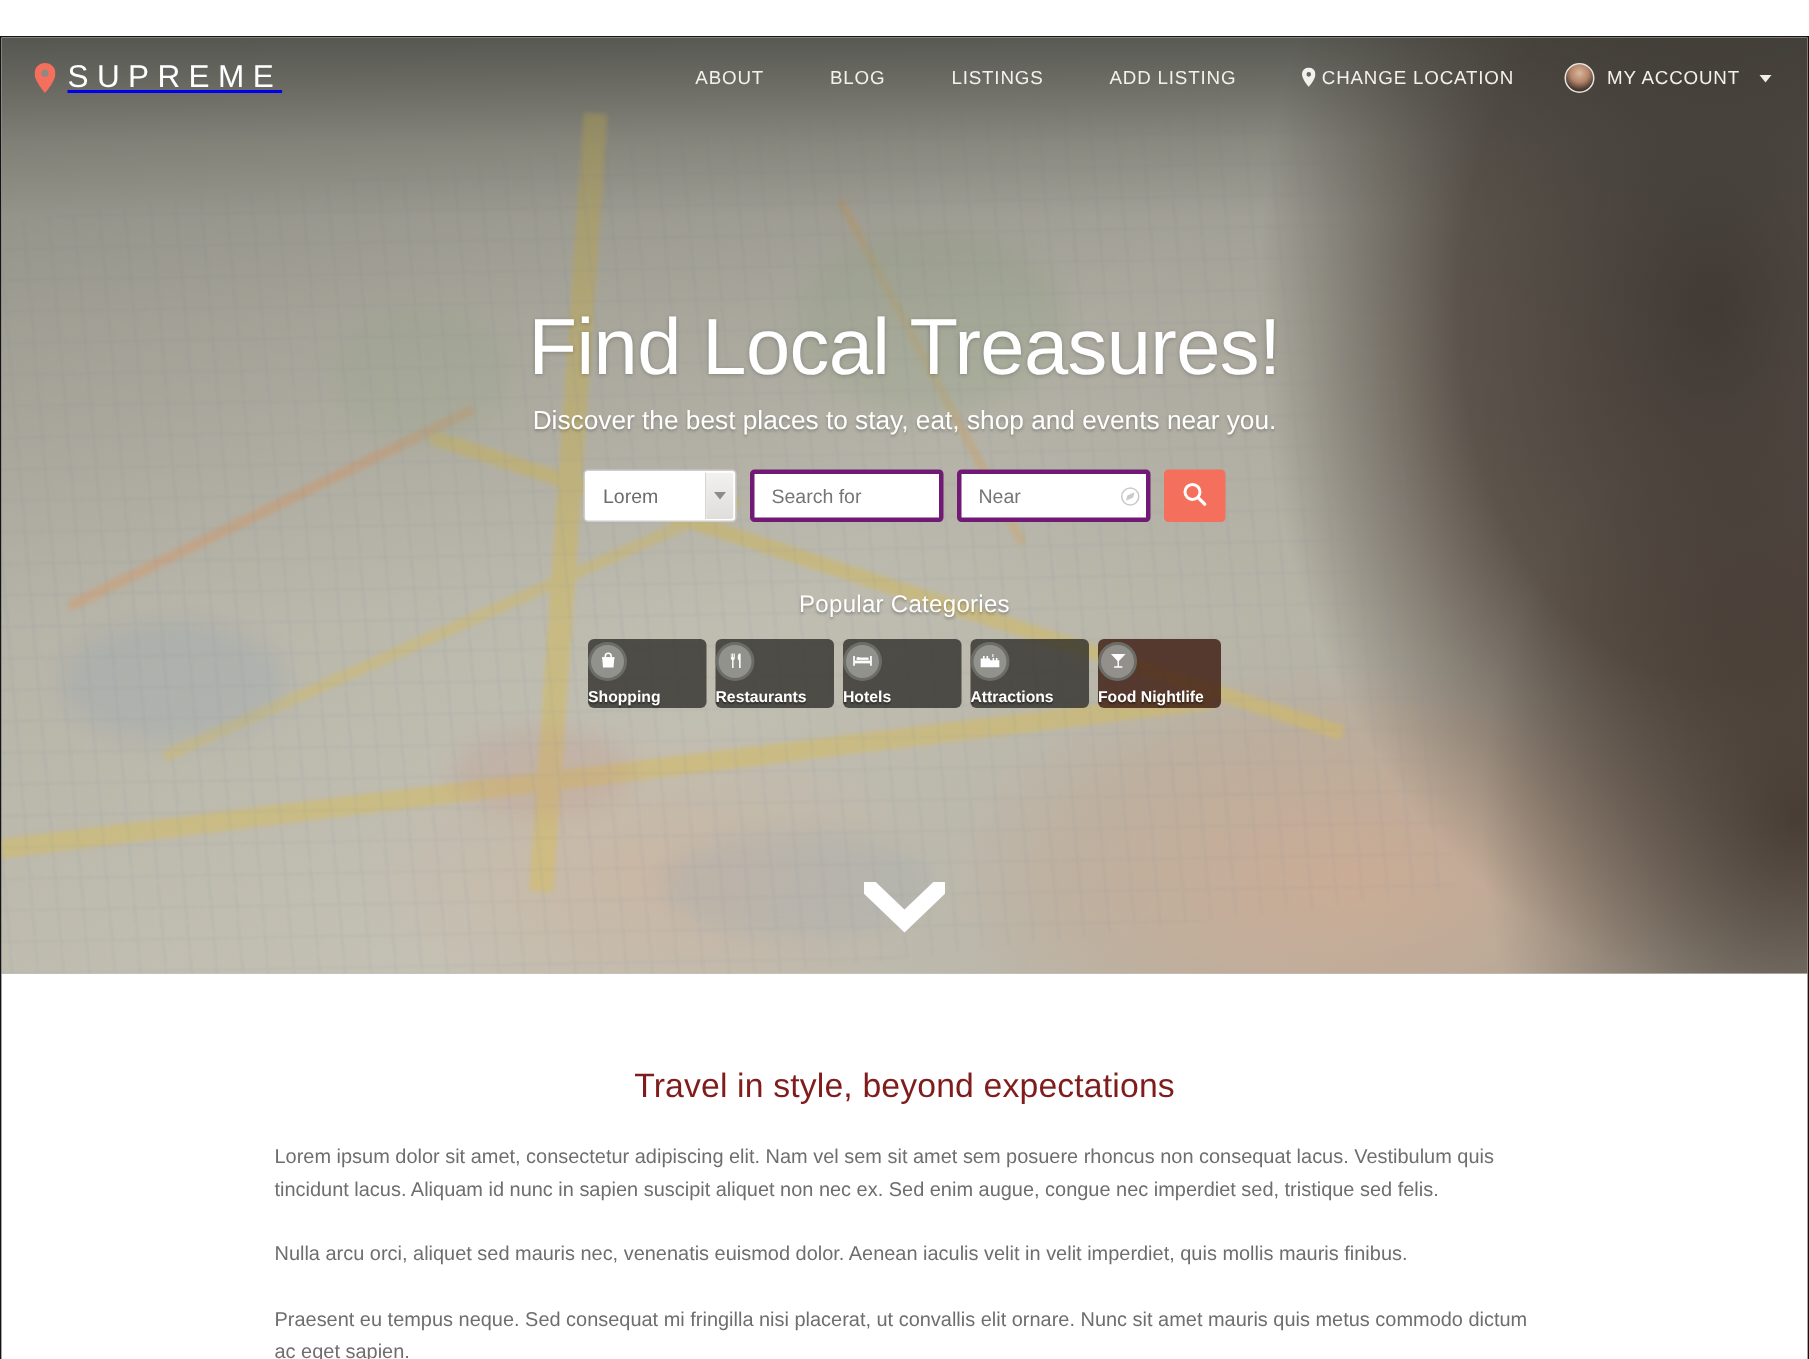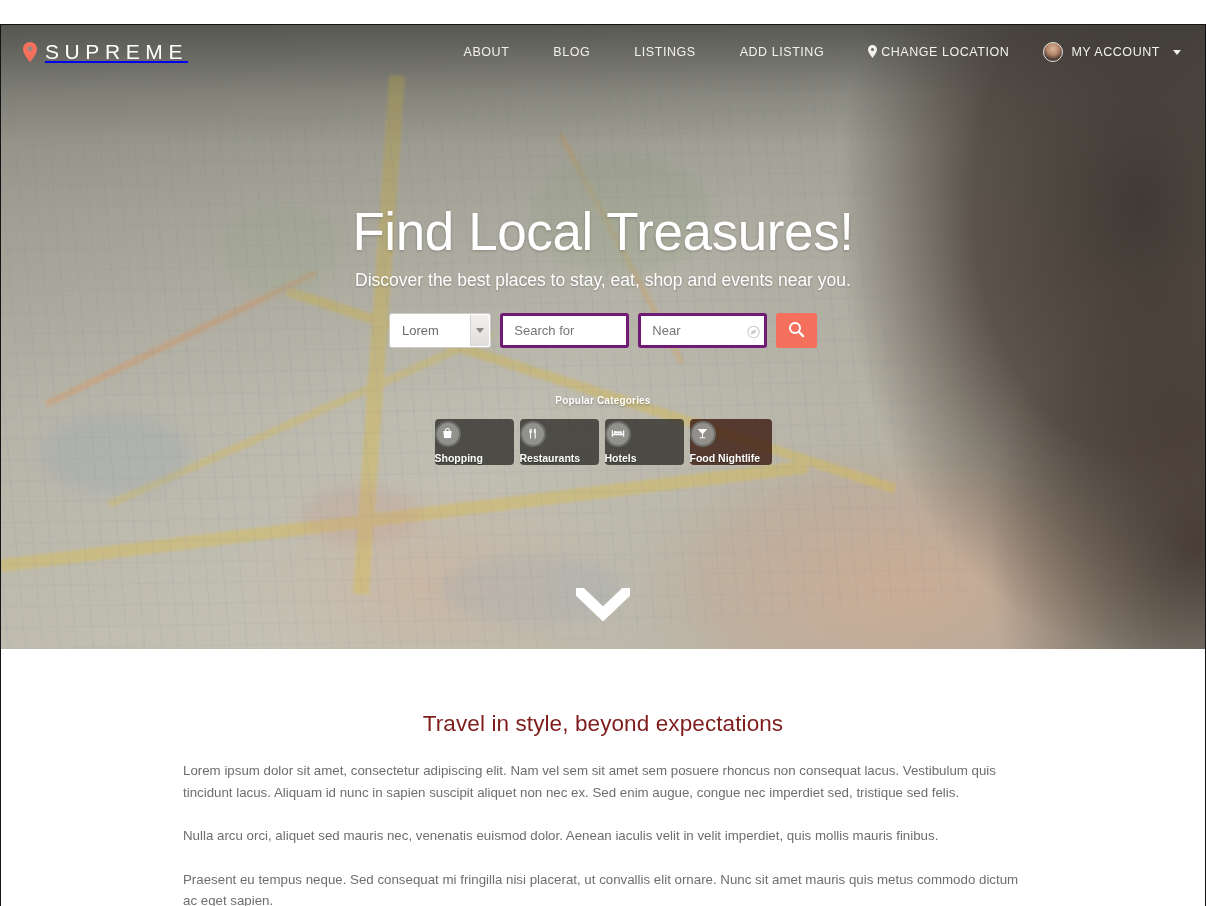--- a/index.html
+++ b/index.html
@@ -216,22 +216,22 @@
     border: none;
     border-radius: 3px;
     display: flex; align-items: center; justify-content: center;
     cursor: pointer;
   }
 
   
   .cats-title {
     margin-top: 47px;
     color: #ffffff;
-    font-size: 10px;
-    font-weight: 700;
+    font-size: 16px;
+    font-weight: 400;
     letter-spacing: 0.2px;
     text-shadow: 0 1px 2px rgba(0,0,0,0.3);
   }
   .cats {
     margin: 13px auto 0;
     width: 444px;
     display: flex;
     gap: 6px;
     justify-content: center;
   }
@@ -421,20 +421,30 @@
                 <path d="M1 3.2h1.5v8.4H1z" fill="#ffffff"></path>
                 <path d="M15.5 3.2H17v8.4h-1.5z" fill="#ffffff"></path>
                 <path d="M2.5 7.2h13v2.4h-13z" fill="#ffffff"></path>
                 <path d="M4 4.6h10.2v2H4z" fill="#ffffff"></path>
                 <circle cx="5.4" cy="5.4" r="1.3" fill="#ffffff"></circle>
               </svg>
           </span>
           <span class="cat-label">Hotels</span>
         </div>
 
+        <div class="cat">
+          <span class="cat-icon">
+            <svg width="14" height="13" viewBox="0 0 18 16">
+                <path d="M1 6h2V4h1.4v2h1.6V4H7.4v2H9v7.6H1z" fill="#ffffff"></path>
+                <path d="M9 7.6h2.2V5.6h1.4v2H14V5.6h1.4v2H17v6H9z" fill="#ffffff"></path>
+                <path d="M11 2.2h.9v2.6H11z" fill="#ffffff"></path>
+              </svg>
+          </span>
+          <span class="cat-label">Attractions</span>
+        </div>
 
         <div class="cat warm">
           <span class="cat-icon">
             <svg width="13" height="13" viewBox="0 0 16 16">
                 <path d="M2 2.4h12L8.6 8.3v4.3h2.8v1.2H4.6v-1.2h2.8V8.3z" fill="#ffffff"></path>
               </svg>
           </span>
           <span class="cat-label">Food Nightlife</span>
         </div>
       </div>

